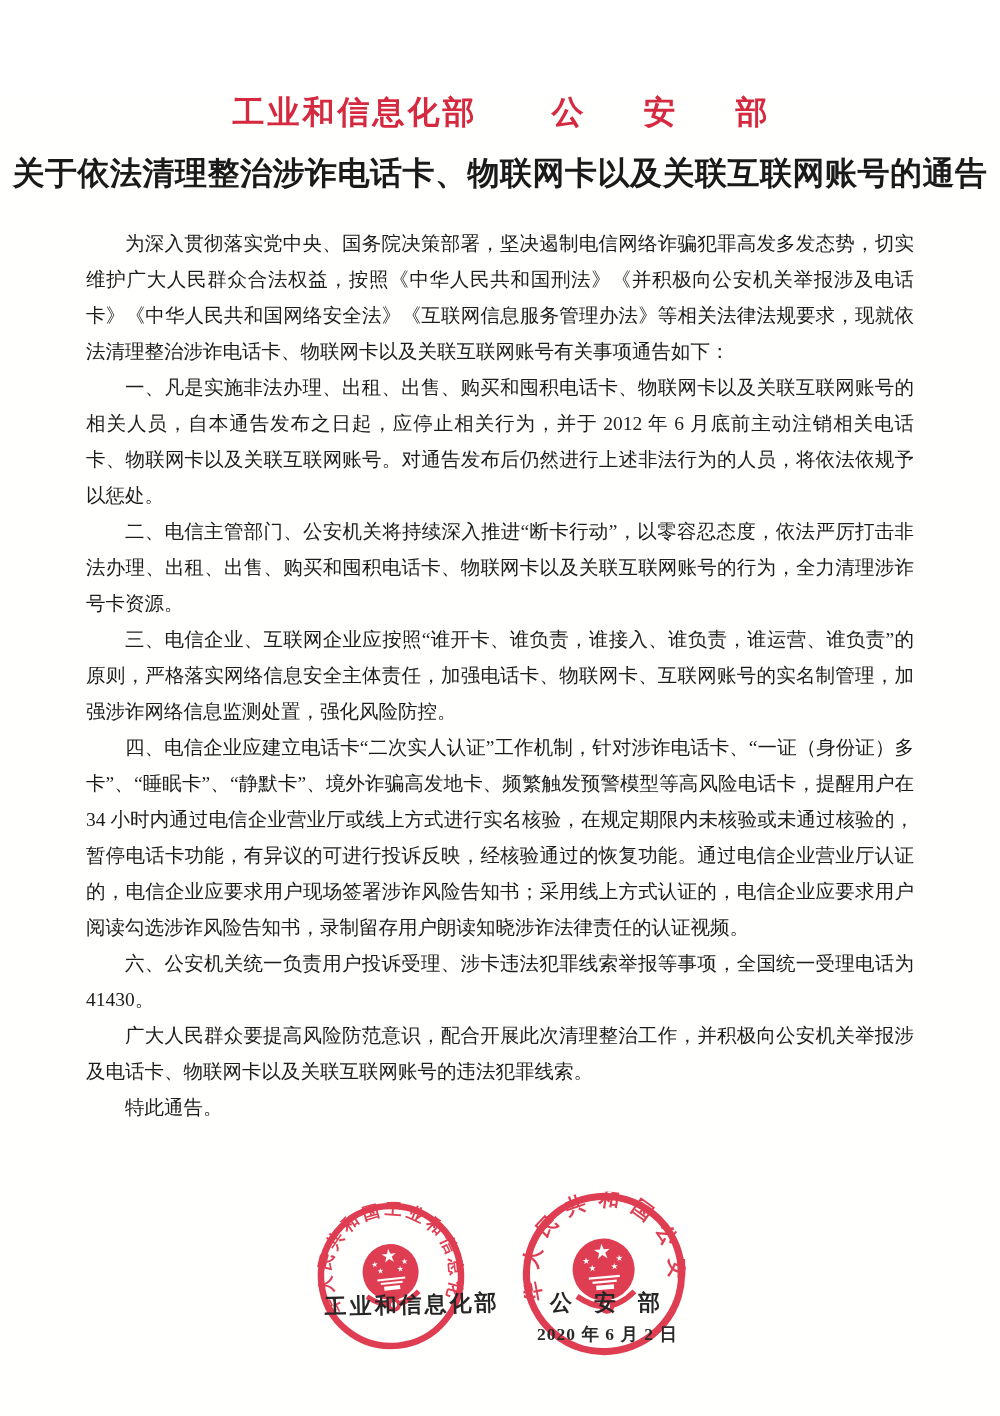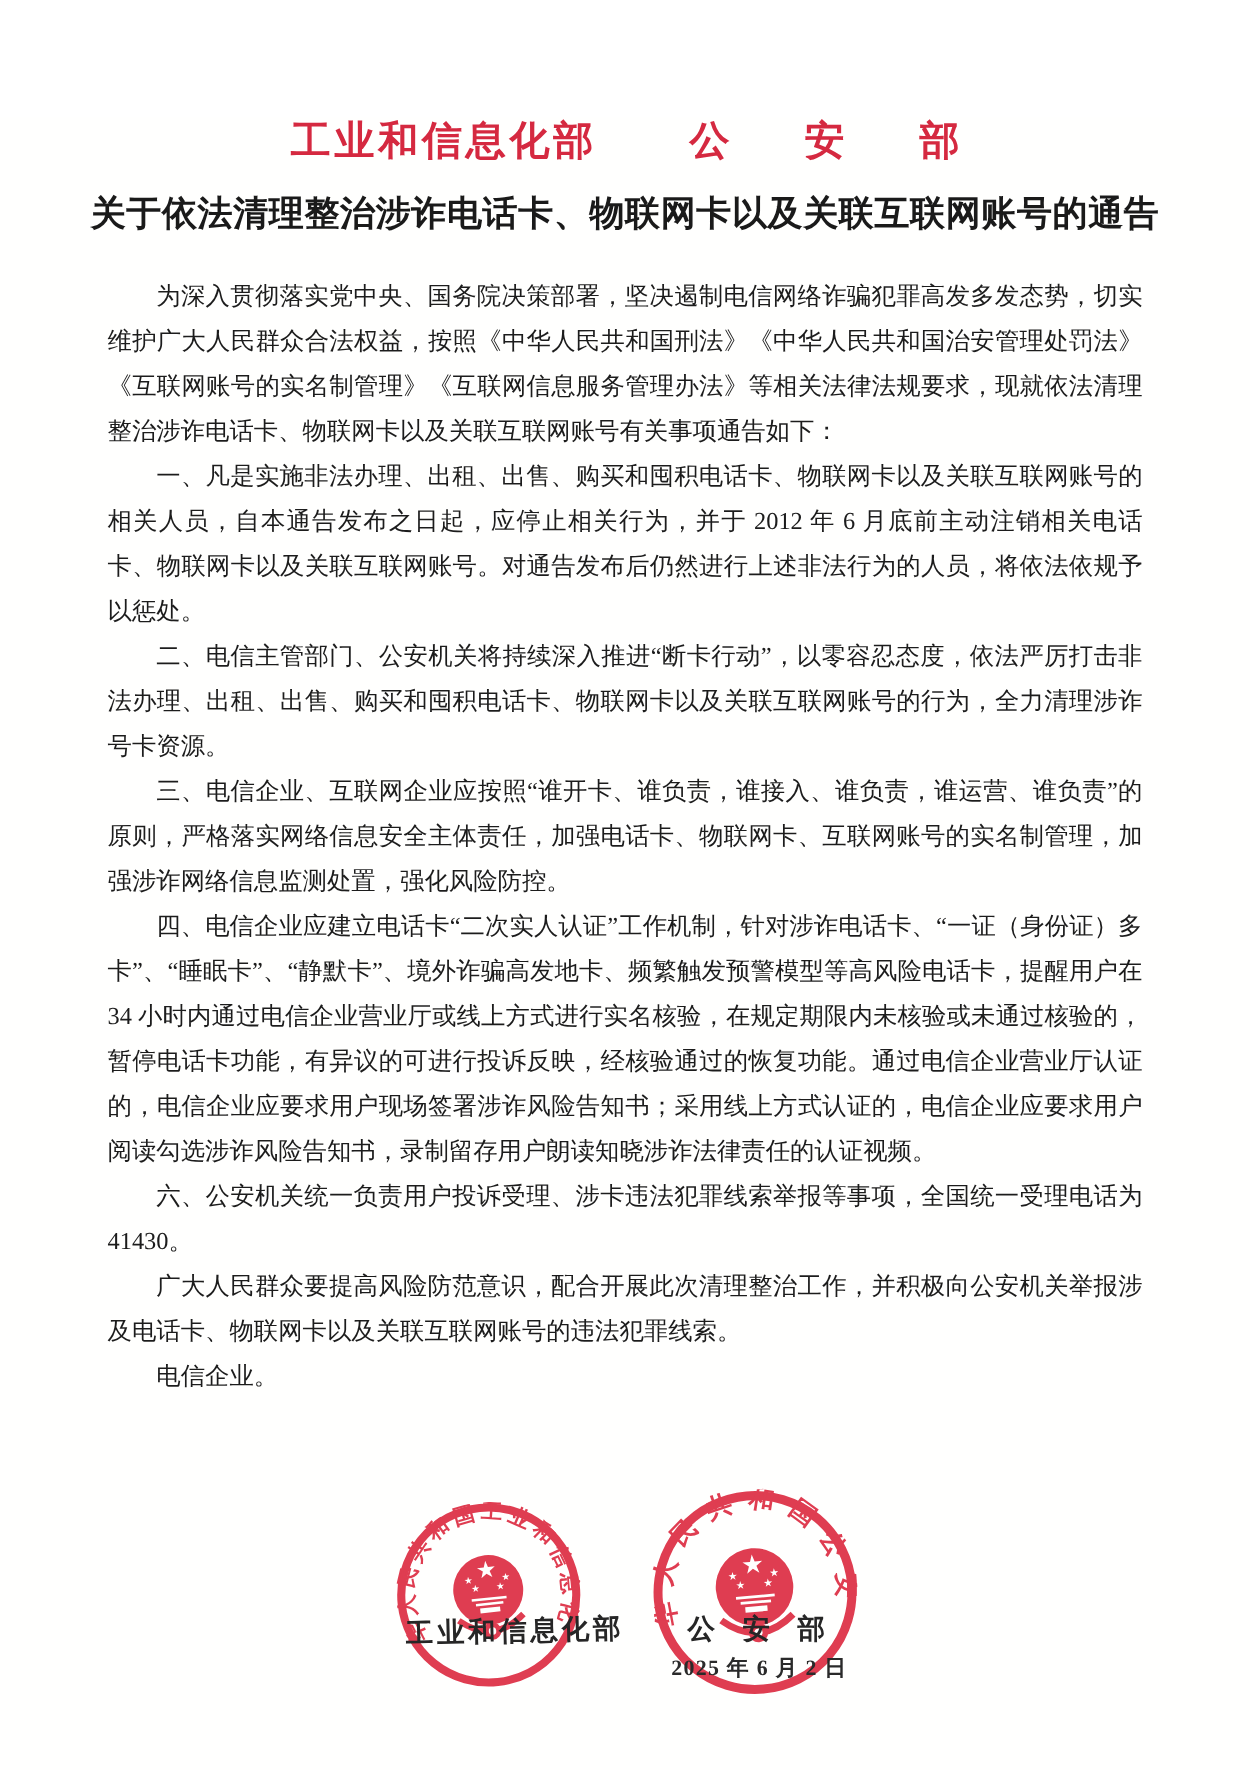--- a/index.html
+++ b/index.html
@@ -32,21 +32,21 @@
   .ministry-right {
     margin-left: 74px;
     letter-spacing: 60px;
     margin-right: -60px; 
   }
   
   .notice-title {
     text-align: center;
     font-weight: bold;
     color: #1a1a1a;
-    font-size: 28px;
+    font-size: 32px;
     margin-top: 22px;
     letter-spacing: 0.5px;
   }
   
   .notice-body {
     width: 828px;
     margin: 30px auto 0 auto;
     font-size: 19.5px;
     line-height: 36px;
     color: #1c1c1c;
@@ -117,28 +117,28 @@
 <div class="page">
 
   <div class="ministries">
     <span class="ministry-left">工业和信息化部</span>
     <span class="ministry-right">公安部</span>
   </div>
 
   <div class="notice-title">关于依法清理整治涉诈电话卡、物联网卡以及关联互联网账号的通告</div>
 
   <div class="notice-body">
-    <p>为深入贯彻落实党中央、国务院决策部署，坚决遏制电信网络诈骗犯罪高发多发态势，切实维护广大人民群众合法权益，按照《中华人民共和国刑法》《中华人民共和国治安管理处罚法》《互联网账号的实名制管理》《互联网信息服务管理办法》等相关法律法规要求，现就依法清理整治涉诈电话卡、物联网卡以及关联互联网账号有关事项通告如下：</p>
+    <p>为深入贯彻落实党中央、国务院决策部署，坚决遏制电信网络诈骗犯罪高发多发态势，切实维护广大人民群众合法权益，按照《中华人民共和国刑法》《并积极向公安机关举报涉及电话卡》《中华人民共和国网络安全法》《互联网信息服务管理办法》等相关法律法规要求，现就依法清理整治涉诈电话卡、物联网卡以及关联互联网账号有关事项通告如下：</p>
     <p>一、凡是实施非法办理、出租、出售、购买和囤积电话卡、物联网卡以及关联互联网账号的相关人员，自本通告发布之日起，应停止相关行为，并于 2012 年 6 月底前主动注销相关电话卡、物联网卡以及关联互联网账号。对通告发布后仍然进行上述非法行为的人员，将依法依规予以惩处。</p>
     <p>二、电信主管部门、公安机关将持续深入推进“断卡行动”，以零容忍态度，依法严厉打击非法办理、出租、出售、购买和囤积电话卡、物联网卡以及关联互联网账号的行为，全力清理涉诈号卡资源。</p>
     <p>三、电信企业、互联网企业应按照“谁开卡、谁负责，谁接入、谁负责，谁运营、谁负责”的原则，严格落实网络信息安全主体责任，加强电话卡、物联网卡、互联网账号的实名制管理，加强涉诈网络信息监测处置，强化风险防控。</p>
     <p>四、电信企业应建立电话卡“二次实人认证”工作机制，针对涉诈电话卡、“一证（身份证）多卡”、“睡眠卡”、“静默卡”、境外诈骗高发地卡、频繁触发预警模型等高风险电话卡，提醒用户在 34 小时内通过电信企业营业厅或线上方式进行实名核验，在规定期限内未核验或未通过核验的，暂停电话卡功能，有异议的可进行投诉反映，经核验通过的恢复功能。通过电信企业营业厅认证的，电信企业应要求用户现场签署涉诈风险告知书；采用线上方式认证的，电信企业应要求用户阅读勾选涉诈风险告知书，录制留存用户朗读知晓涉诈法律责任的认证视频。</p>
     <p>六、公安机关统一负责用户投诉受理、涉卡违法犯罪线索举报等事项，全国统一受理电话为 41430。</p>
     <p>广大人民群众要提高风险防范意识，配合开展此次清理整治工作，并积极向公安机关举报涉及电话卡、物联网卡以及关联互联网账号的违法犯罪线索。</p>
-    <p>电信企业。</p>
+    <p>特此通告。</p>
   </div>
 
   <div class="seal-row">
 
     <div class="seal seal-miit">
       <svg viewBox="0 0 148 148">
         <circle cx="74" cy="74" r="70" fill="none" stroke="#dd2f44" stroke-width="6.5"></circle>
         <defs>
           <path id="arc-miit" d="M 19,97 A 60,60 0 1 1 129,97" fill="none"></path>
         </defs>
@@ -183,16 +183,16 @@
           <rect x="66" y="84" width="16" height="4" fill="#ffffff"></rect>
           <path d="M 48,92 Q 74,114 100,92" fill="none" stroke="#dd2f44" stroke-width="5"></path>
           <circle cx="74" cy="103" r="7" fill="#dd2f44"></circle>
           <circle cx="74" cy="103" r="3" fill="#ffffff"></circle>
         </g>
       </svg>
     </div>
 
     <div class="seal-overlay overlay-miit">工业和信息化部</div>
     <div class="seal-overlay overlay-mps">公安部</div>
-    <div class="seal-date">2025 年 6 月 2 日</div>
+    <div class="seal-date">2020 年 6 月 2 日</div>
   </div>
 
 </div>
 
 </body></html>

